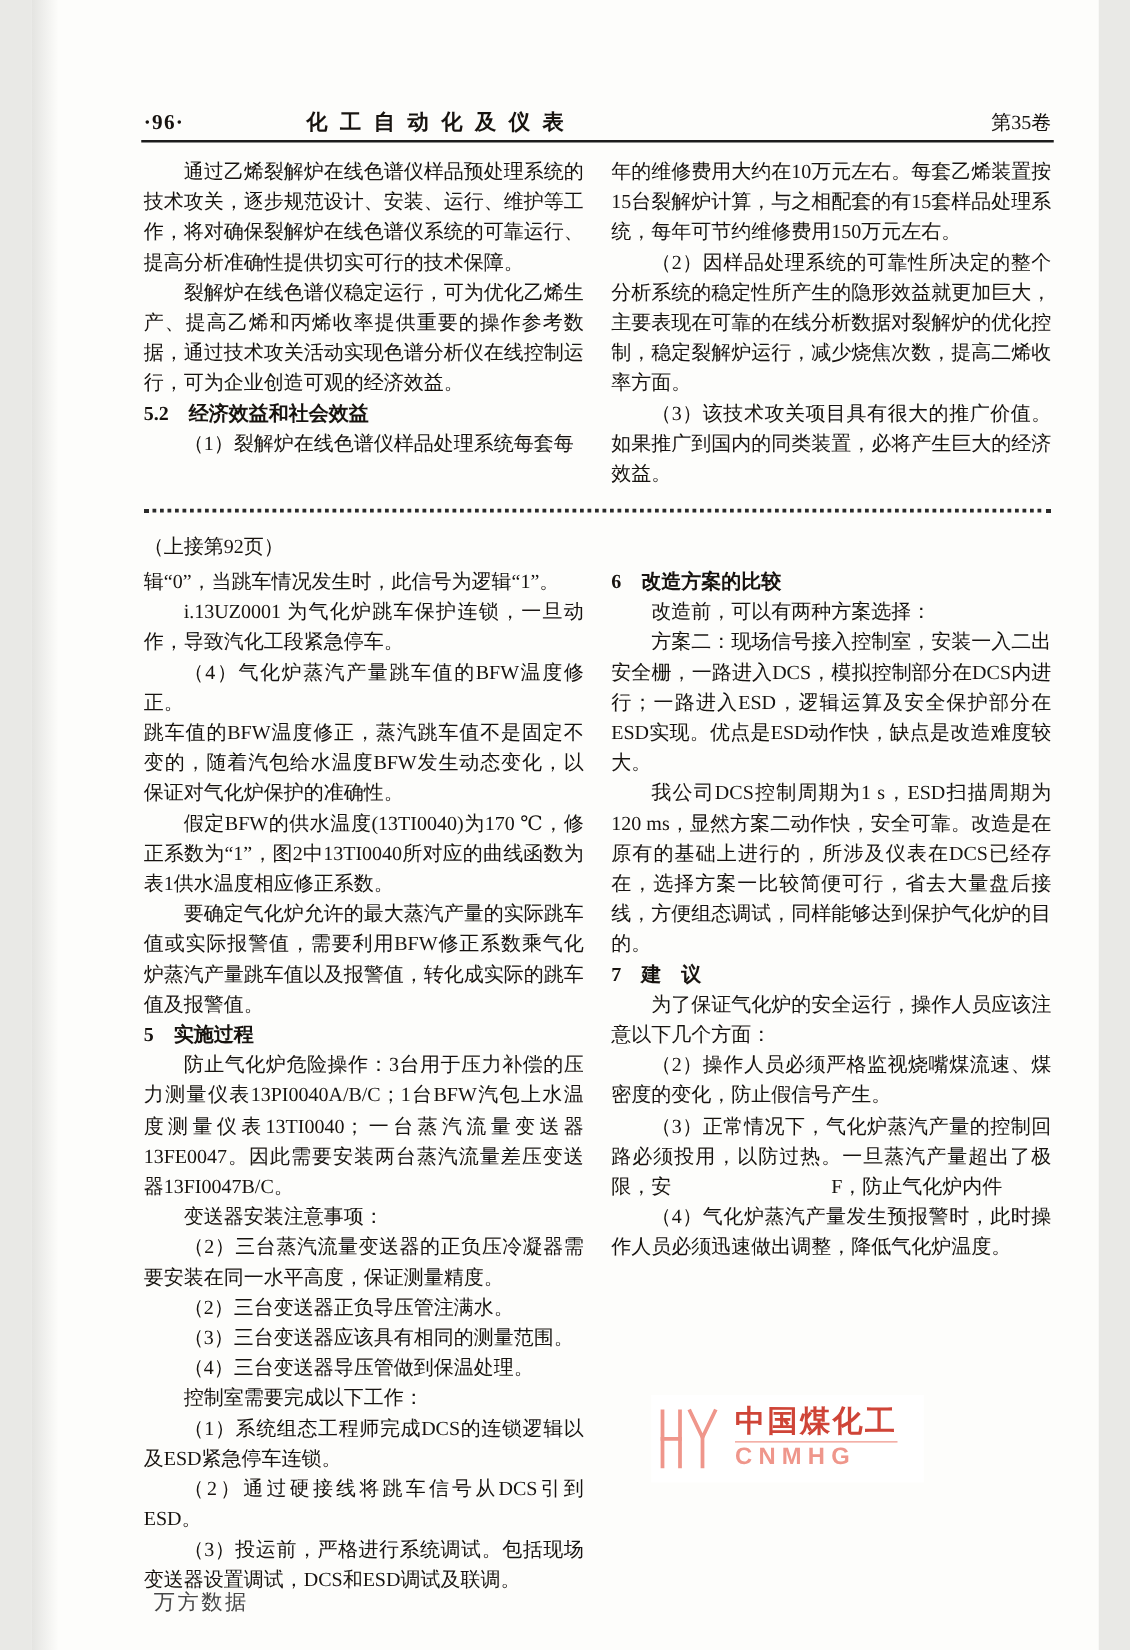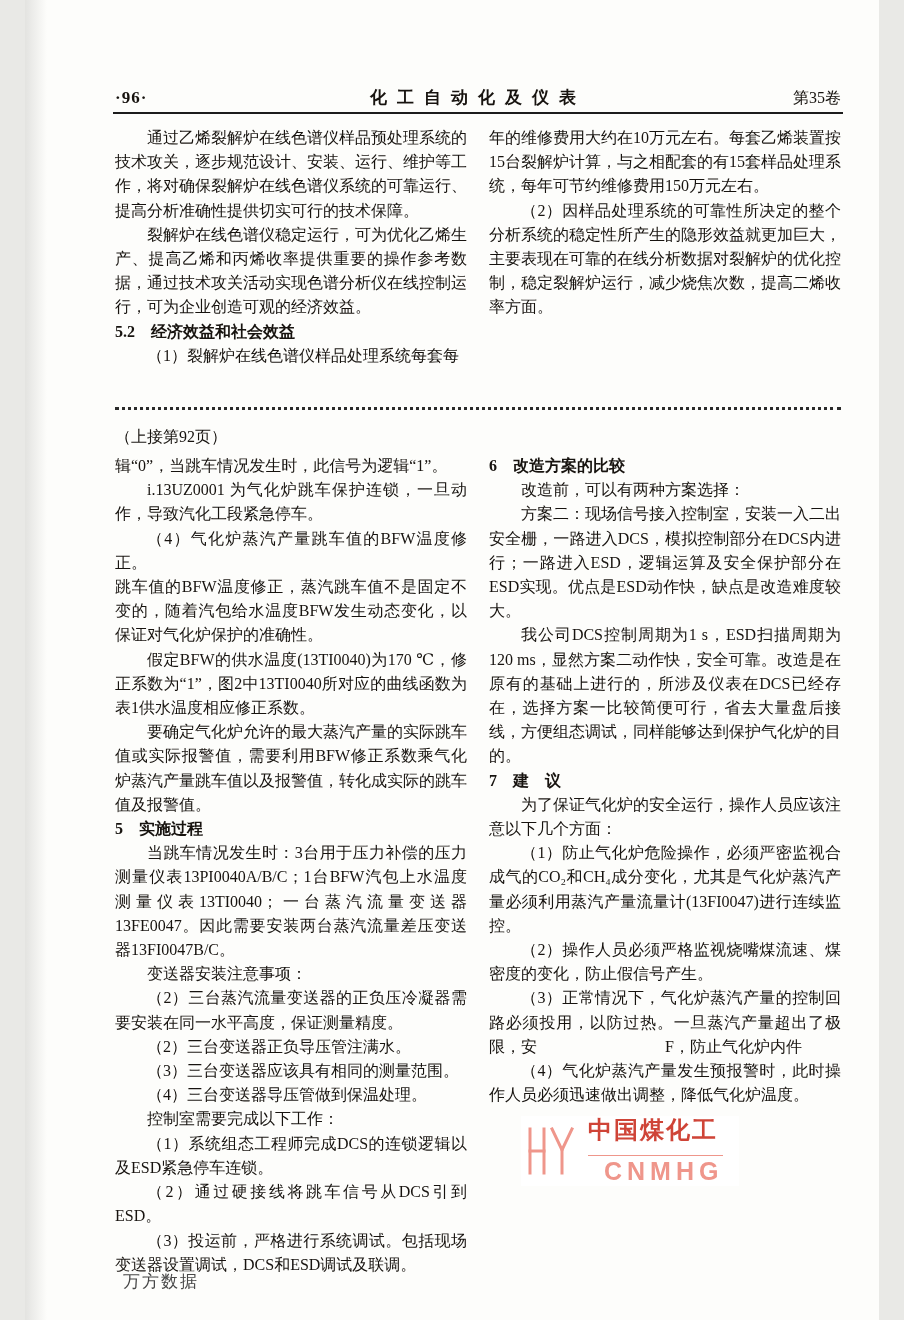--- a/index.html
+++ b/index.html
@@ -16,21 +16,21 @@
   .page::before {
     content:""; position:absolute; left:0; top:0; bottom:0; width:22px;
     background:linear-gradient(to right, rgba(110,110,104,.18), rgba(110,110,104,0));
     pointer-events:none;
   }
   .header {
     position:absolute; top:86px; left:90px; width:726px;
     display:flex; align-items:baseline;
   }
   .page-num { width:130px; font-size:17px; font-weight:bold; letter-spacing:1px; }
-  .j-title { flex:1; text-align:center; font-size:17px; font-weight:bold; letter-spacing:10px; }
+  .j-title { flex:1; font-size:17px; font-weight:bold; letter-spacing:10px; }
   .volume  { width:130px; text-align:right; font-size:16px; }
   .header-rule {
     position:absolute; top:112px; left:88px; width:730px; height:2px;
     background:#1c1c1c;
   }
   .twocol { position:absolute; left:90px; width:726px; display:flex; gap:22px; }
   .top-section  { top:126px; height:278px; }
   .main-section { top:454px; height:792px; }
   .col { width:352px; font-size:16px; line-height:24.2px; }
   .para { text-align:justify; }
@@ -50,25 +50,25 @@
     width:218px; height:70px;
     background:#ffffff;
     display:flex; align-items:center; gap:7px;
     padding:3px 4px;
   }
   .wm-text { display:flex; flex-direction:column; line-height:1.1; }
   .wm-cn {
     color:var(--wm-red,#cf4437); font-weight:bold; font-size:24px;
     letter-spacing:2px; font-family:"Liberation Sans",sans-serif;
     border-bottom:1px solid var(--wm-salmon,#ef968b);
-    padding-bottom:12px;
+    padding-bottom:2px;
   }
   .wm-en {
-    color:var(--wm-salmon,#ef968b); font-weight:bold; font-size:25px;
-    letter-spacing:5px; font-family:"Liberation Sans",sans-serif; margin-top:2px;margin-left:16px;
+    color:var(--wm-salmon,#ef968b); font-weight:bold; font-size:19px;
+    letter-spacing:5px; font-family:"Liberation Sans",sans-serif; margin-top:2px;
   }
   .footer-wm {
     position:absolute; left:98px; top:1270px;
     font-size:17px; color:#474747; letter-spacing:2px;
     font-family:"Liberation Sans","DejaVu Sans",sans-serif;
   }
 </style>
 </head>
 <body>
 
@@ -84,55 +84,55 @@
   <div class="twocol top-section">
     <div class="col">
         <p class="para indent">通过乙烯裂解炉在线色谱仪样品预处理系统的技术攻关，逐步规范设计、安装、运行、维护等工作，将对确保裂解炉在线色谱仪系统的可靠运行、提高分析准确性提供切实可行的技术保障。</p>
         <p class="para indent">裂解炉在线色谱仪稳定运行，可为优化乙烯生产、提高乙烯和丙烯收率提供重要的操作参考数据，通过技术攻关活动实现色谱分析仪在线控制运行，可为企业创造可观的经济效益。</p>
         <p class="para heading">5.2　经济效益和社会效益</p>
         <p class="para indent">（1）裂解炉在线色谱仪样品处理系统每套每</p>
       </div>
     <div class="col">
         <p class="para noindent">年的维修费用大约在10万元左右。每套乙烯装置按15台裂解炉计算，与之相配套的有15套样品处理系统，每年可节约维修费用150万元左右。</p>
         <p class="para indent">（2）因样品处理系统的可靠性所决定的整个分析系统的稳定性所产生的隐形效益就更加巨大，主要表现在可靠的在线分析数据对裂解炉的优化控制，稳定裂解炉运行，减少烧焦次数，提高二烯收率方面。</p>
+        <p class="para indent">（3）该技术攻关项目具有很大的推广价值。如果推广到国内的同类装置，必将产生巨大的经济效益。</p>
       </div>
   </div>
 
   <div class="divider"></div>
 
   <div class="cont-note">（上接第92页）</div>
 
   <div class="twocol main-section">
     <div class="col">
         <p class="para noindent">辑“0”，当跳车情况发生时，此信号为逻辑“1”。</p>
         <p class="para indent">i.13UZ0001 为气化炉跳车保护连锁，一旦动作，导致汽化工段紧急停车。</p>
         <p class="para indent">（4）气化炉蒸汽产量跳车值的BFW温度修正。</p>
         <p class="para noindent">跳车值的BFW温度修正，蒸汽跳车值不是固定不变的，随着汽包给水温度BFW发生动态变化，以保证对气化炉保护的准确性。</p>
         <p class="para indent">假定BFW的供水温度(13TI0040)为170 ℃，修正系数为“1”，图2中13TI0040所对应的曲线函数为表1供水温度相应修正系数。</p>
         <p class="para indent">要确定气化炉允许的最大蒸汽产量的实际跳车值或实际报警值，需要利用BFW修正系数乘气化炉蒸汽产量跳车值以及报警值，转化成实际的跳车值及报警值。</p>
         <p class="para heading">5　实施过程</p>
-        <p class="para indent">当跳车情况发生时：3台用于压力补偿的压力测量仪表13PI0040A/B/C；1台BFW汽包上水温度测量仪表13TI0040；一台蒸汽流量变送器13FE0047。因此需要安装两台蒸汽流量差压变送器13FI0047B/C。</p>
+        <p class="para indent">防止气化炉危险操作：3台用于压力补偿的压力测量仪表13PI0040A/B/C；1台BFW汽包上水温度测量仪表13TI0040；一台蒸汽流量变送器13FE0047。因此需要安装两台蒸汽流量差压变送器13FI0047B/C。</p>
         <p class="para indent">变送器安装注意事项：</p>
         <p class="para indent">（2）三台蒸汽流量变送器的正负压冷凝器需要安装在同一水平高度，保证测量精度。</p>
         <p class="para indent">（2）三台变送器正负导压管注满水。</p>
         <p class="para indent">（3）三台变送器应该具有相同的测量范围。</p>
         <p class="para indent">（4）三台变送器导压管做到保温处理。</p>
         <p class="para indent">控制室需要完成以下工作：</p>
         <p class="para indent">（1）系统组态工程师完成DCS的连锁逻辑以及ESD紧急停车连锁。</p>
         <p class="para indent">（2）通过硬接线将跳车信号从DCS引到ESD。</p>
         <p class="para indent">（3）投运前，严格进行系统调试。包括现场变送器设置调试，DCS和ESD调试及联调。</p>
       </div>
     <div class="col">
         <p class="para heading">6　改造方案的比较</p>
         <p class="para indent">改造前，可以有两种方案选择：</p>
         <p class="para indent">方案二：现场信号接入控制室，安装一入二出安全栅，一路进入DCS，模拟控制部分在DCS内进行；一路进入ESD，逻辑运算及安全保护部分在ESD实现。优点是ESD动作快，缺点是改造难度较大。</p>
         <p class="para indent">我公司DCS控制周期为1 s，ESD扫描周期为120 ms，显然方案二动作快，安全可靠。改造是在原有的基础上进行的，所涉及仪表在DCS已经存在，选择方案一比较简便可行，省去大量盘后接线，方便组态调试，同样能够达到保护气化炉的目的。</p>
         <p class="para heading">7　建　议</p>
         <p class="para indent">为了保证气化炉的安全运行，操作人员应该注意以下几个方面：</p>
-        <p class="para indent">（1）防止气化炉危险操作，必须严密监视合成气的CO₂和CH₄成分变化，尤其是气化炉蒸汽产量必须利用蒸汽产量流量计(13FI0047)进行连续监控。</p>
         <p class="para indent">（2）操作人员必须严格监视烧嘴煤流速、煤密度的变化，防止假信号产生。</p>
         <p class="para indent">（3）正常情况下，气化炉蒸汽产量的控制回路必须投用，以防过热。一旦蒸汽产量超出了极限，安　　　　　　　　F，防止气化炉内件　　　　　　　　　</p>
         <p class="para indent">（4）气化炉蒸汽产量发生预报警时，此时操作人员必须迅速做出调整，降低气化炉温度。</p>
       </div>
   </div>
 
   <div class="watermark">
     <svg width="56" height="54" viewBox="0 0 56 54" aria-hidden="true">
       <g fill="none" stroke="#ef968b" stroke-width="3" stroke-linecap="square">
         <path d="M5 5 V49"></path>

